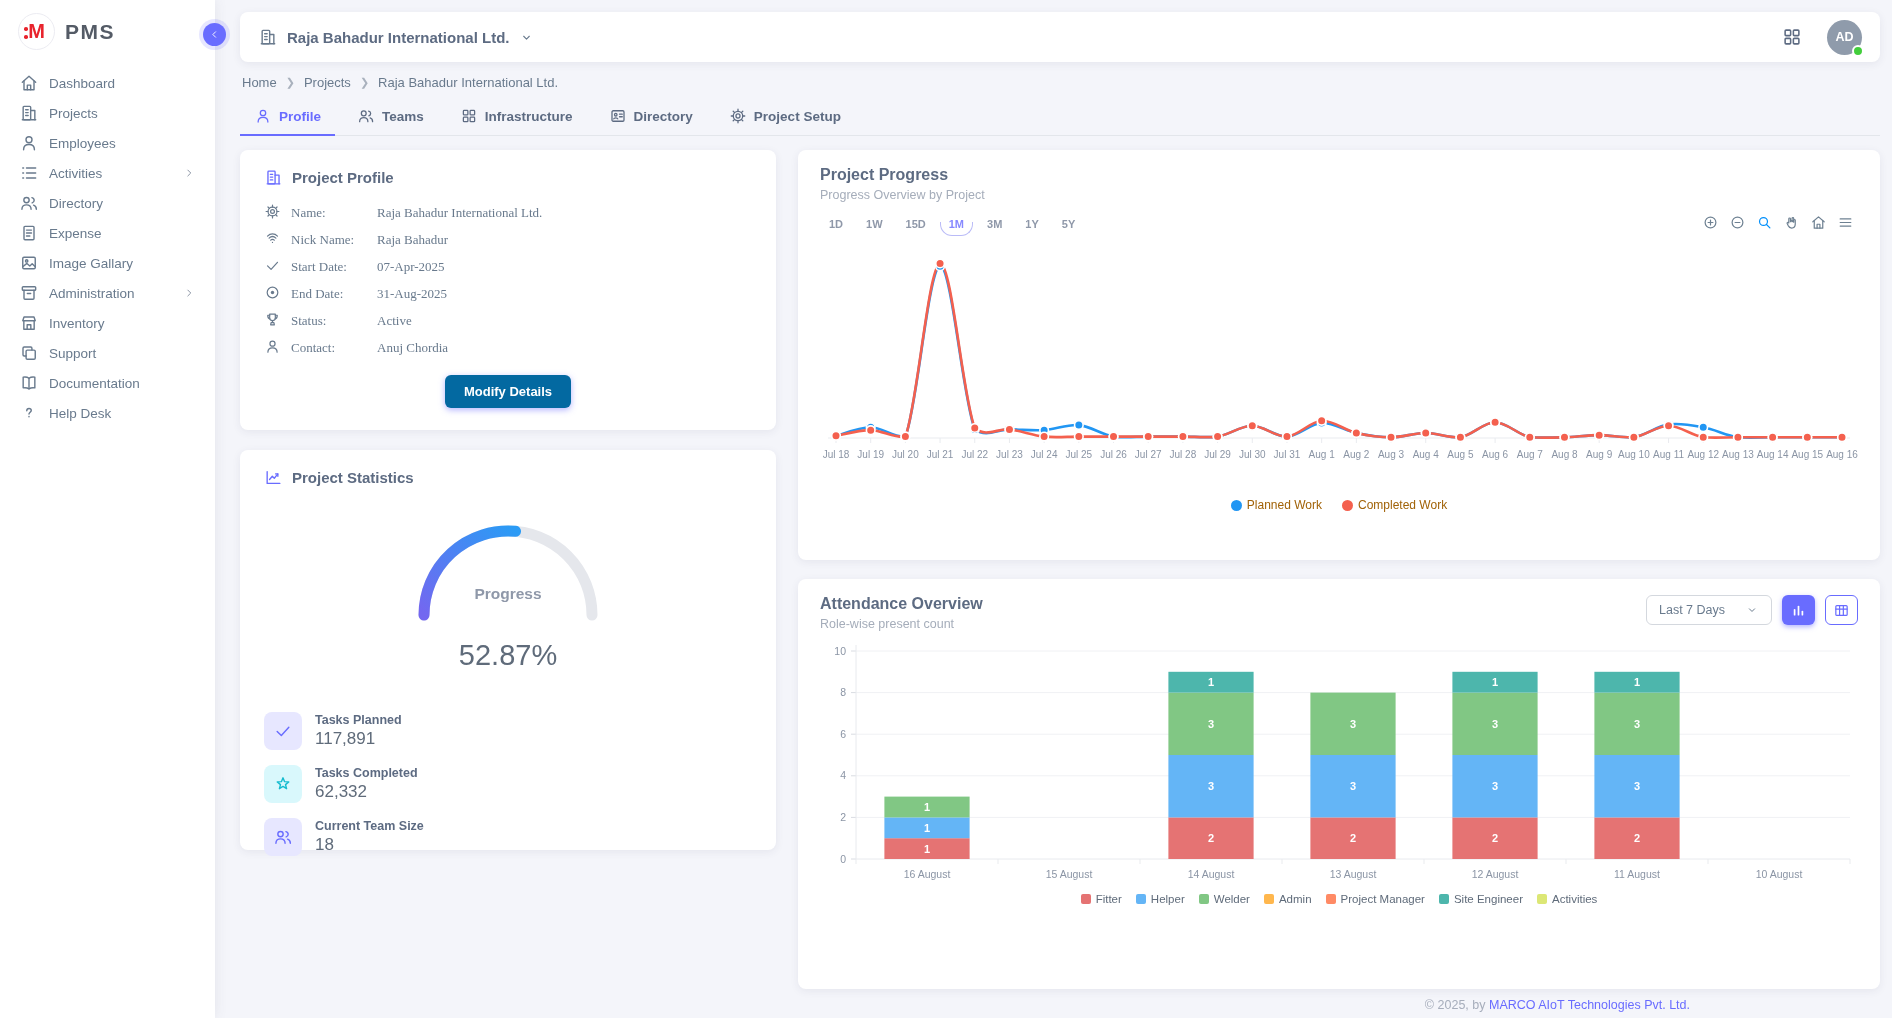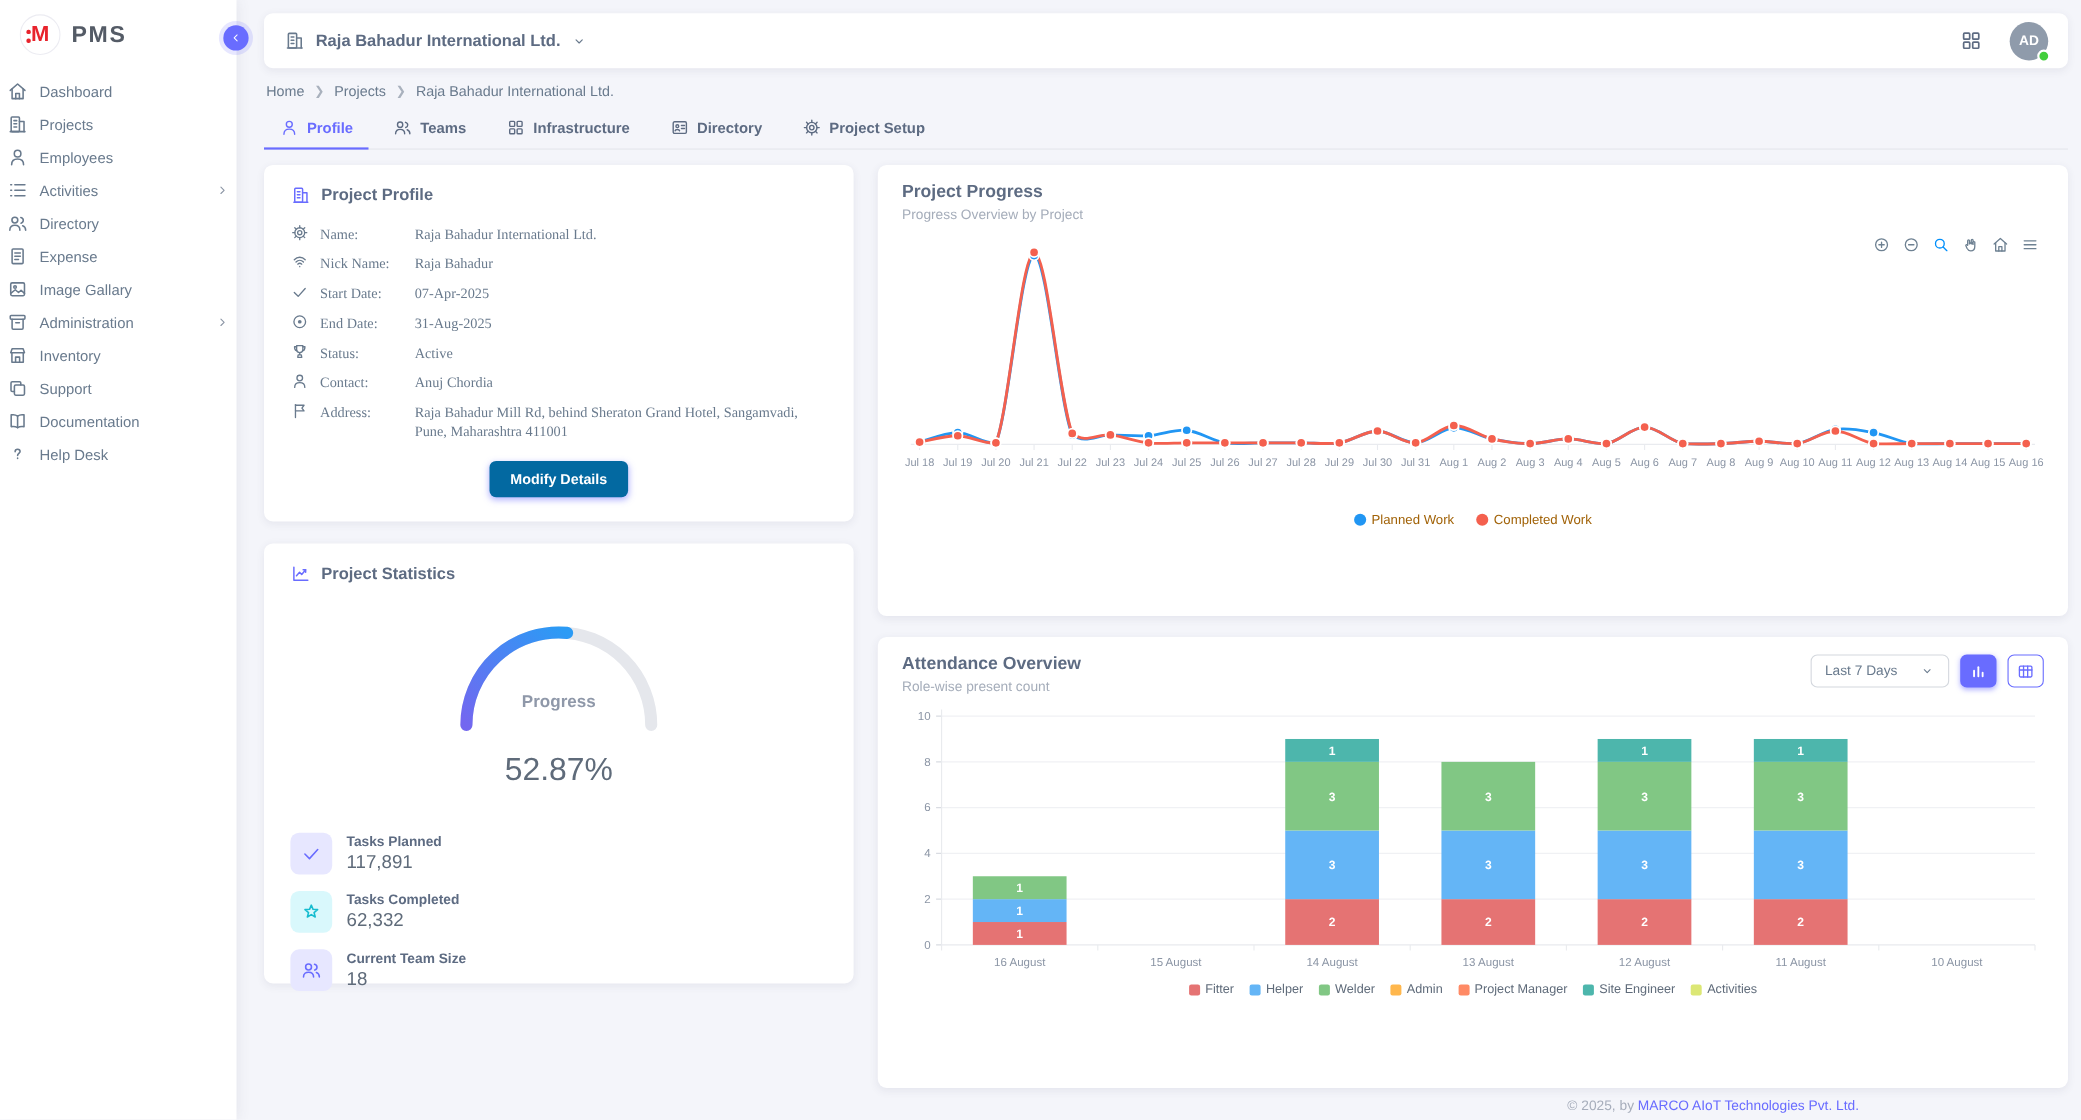--- a/index.html
+++ b/index.html
@@ -16,21 +16,21 @@
   .sidebar { width:215px; flex-shrink:0; background:#fff; position:relative; z-index:3;
              box-shadow:0 0 12px rgba(76,78,100,.10); }
   .logo-row { display:flex; align-items:center; gap:10px; padding:13px 18px 8px; }
   .logo-badge { width:37px; height:37px; border-radius:50%; border:1px solid #ececf2;
                 display:flex; align-items:center; justify-content:center; position:relative;
                 color:#e8232c; font-weight:bold; font-size:20px; }
   .logo-badge::before { content:""; position:absolute; left:5px; top:13px; width:3.5px; height:3.5px;
                 background:#e8232c; border-radius:50%; box-shadow:0 8px 0 #e8232c; }
   .brand-name { font-size:21px; font-weight:bold; color:#545b66; letter-spacing:1.5px; }
   .menu { margin-top:10px; }
-  .menu-item { display:flex; align-items:center; gap:10px; padding:0 6px; height:30px;
+  .menu-item { display:flex; align-items:center; gap:10px; padding:0 19px; height:30px;
                font-size:13.5px; color:#697a8d; cursor:pointer; }
   .menu-item .mi-ic { width:20px; height:20px; color:#697a8d; flex-shrink:0; }
   .menu-item .chev { margin-left:auto; width:14px; height:14px; color:#8b95a5; }
   .collapse-btn { position:absolute; right:-11px; top:23px; width:23px; height:23px; border-radius:50%;
                   background:#696cff; color:#fff; display:flex; align-items:center; justify-content:center;
                   box-shadow:0 0 0 4px rgba(105,108,255,.16); cursor:pointer; }
   .collapse-btn .ic { width:13px; height:13px; }
 
   
   .main { flex:1; min-width:0; padding:12px 12px 0 25px; display:flex; flex-direction:column; }
@@ -439,30 +439,20 @@
             </div>
             <div class="field-row">
               <span class="ic">
                 <svg viewBox="0 0 24 24" fill="none" stroke="currentColor" stroke-width="1.7" stroke-linecap="round" stroke-linejoin="round">
                   <circle cx="12" cy="8" r="3.6"></circle>
                   <path d="M5.5 20 C5.5 15 8 13.8 12 13.8 C16 13.8 18.5 15 18.5 20"></path>
                 </svg>
               </span>
               <span class="field-label">Contact:</span>
               <span class="field-value">Anuj Chordia</span>
-            </div>
-            <div class="field-row">
-              <span class="ic">
-                <svg viewBox="0 0 24 24" fill="none" stroke="currentColor" stroke-width="1.7" stroke-linecap="round" stroke-linejoin="round">
-                  <path d="M6.5 20.5 V4"></path>
-                  <path d="M6.5 4.8 H17.5 L14.8 8.4 L17.5 12 H6.5"></path>
-                </svg>
-              </span>
-              <span class="field-label">Address:</span>
-              <span class="field-value">Raja Bahadur Mill Rd, behind Sheraton Grand Hotel, Sangamvadi, Pune, Maharashtra 411001</span>
             </div>
           </div>
         <button class="modify-btn">Modify Details</button>
       </div>
 
       <div class="card stats-card">
         <div class="card-title-row">
           <span class="ic">
               <svg viewBox="0 0 24 24" fill="none" stroke="currentColor" stroke-width="1.7" stroke-linecap="round" stroke-linejoin="round">
                 <path d="M4 4.5 V19.5 H20"></path>
@@ -530,20 +520,29 @@
               </div>
             </div>
           </div>
       </div>
     </div>
 
     <div class="col-right">
       <div class="card progress-card">
         <div class="chart-title">Project Progress</div>
         <div class="chart-subtitle">Progress Overview by Project</div>
+        <div class="range-row">
+            <span class="range-btn">1D</span>
+            <span class="range-btn">1W</span>
+            <span class="range-btn">15D</span>
+            <span class="range-btn active">1M</span>
+            <span class="range-btn">3M</span>
+            <span class="range-btn">1Y</span>
+            <span class="range-btn">5Y</span>
+          </div>
         <div class="chart-toolbar">
             <span class="ic">
               <svg viewBox="0 0 24 24" fill="none" stroke="currentColor" stroke-width="1.7" stroke-linecap="round" stroke-linejoin="round">
                 <circle cx="12" cy="12" r="7.6"></circle>
                 <path d="M12 8.6 V15.4 M8.6 12 H15.4"></path>
               </svg>
             </span>
             <span class="ic">
               <svg viewBox="0 0 24 24" fill="none" stroke="currentColor" stroke-width="1.7" stroke-linecap="round" stroke-linejoin="round">
                 <circle cx="12" cy="12" r="7.6"></circle>

